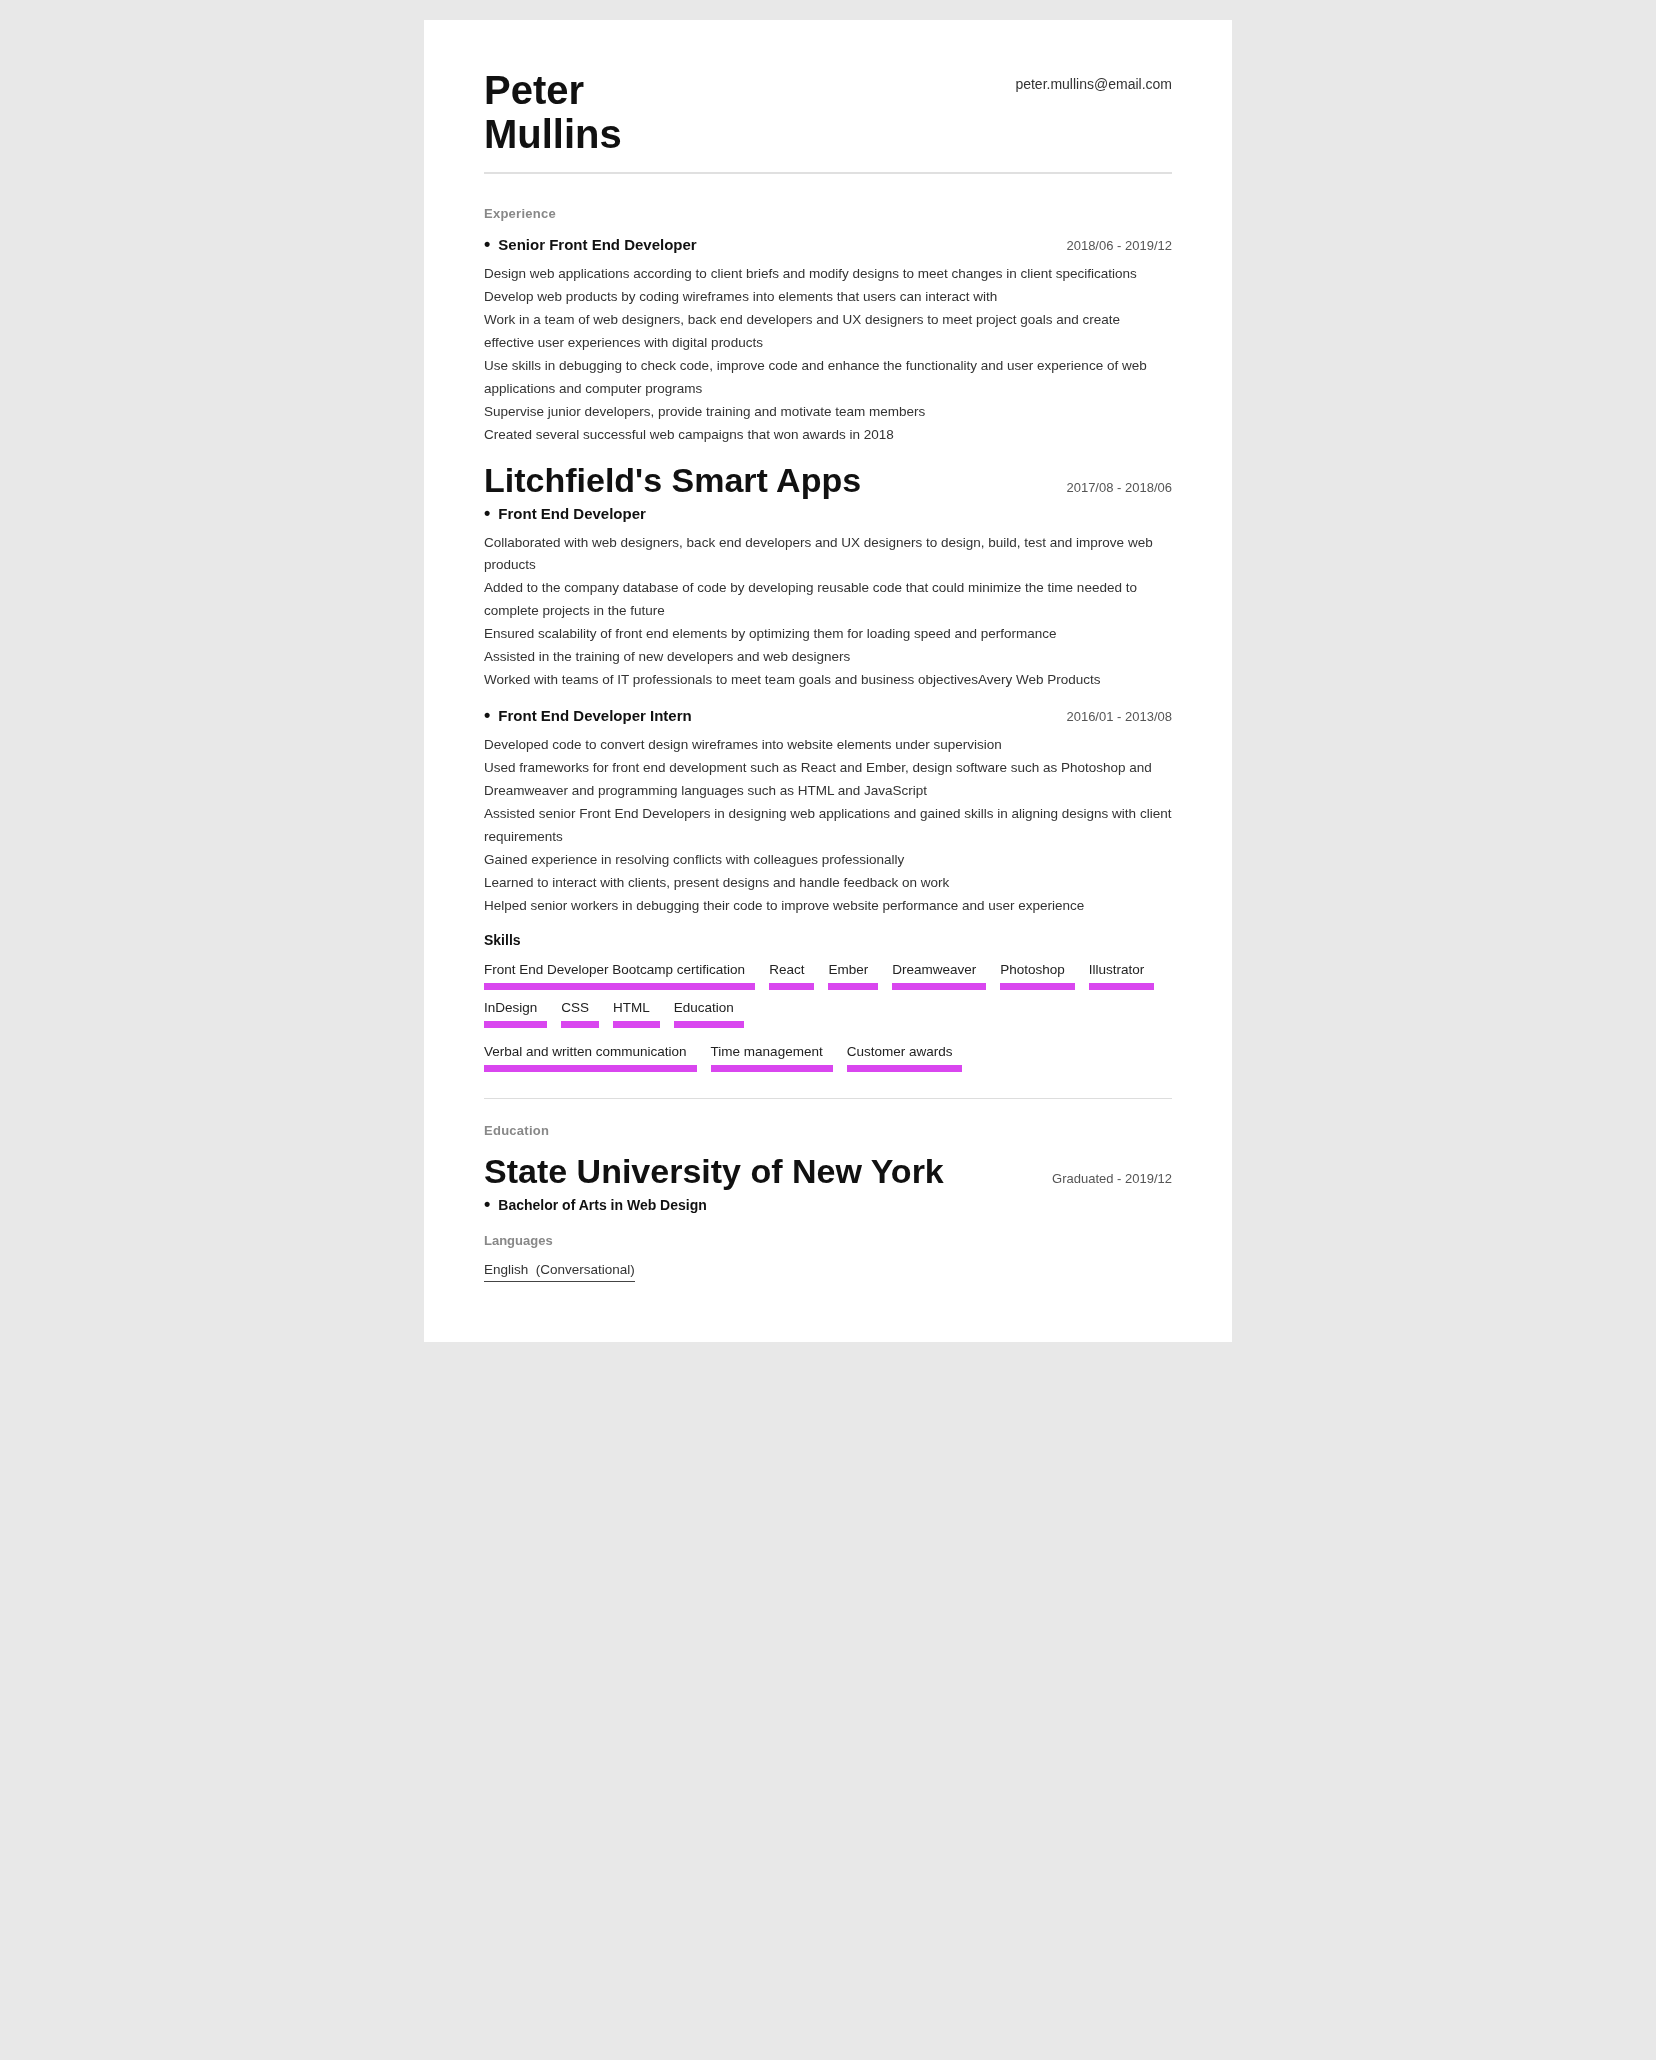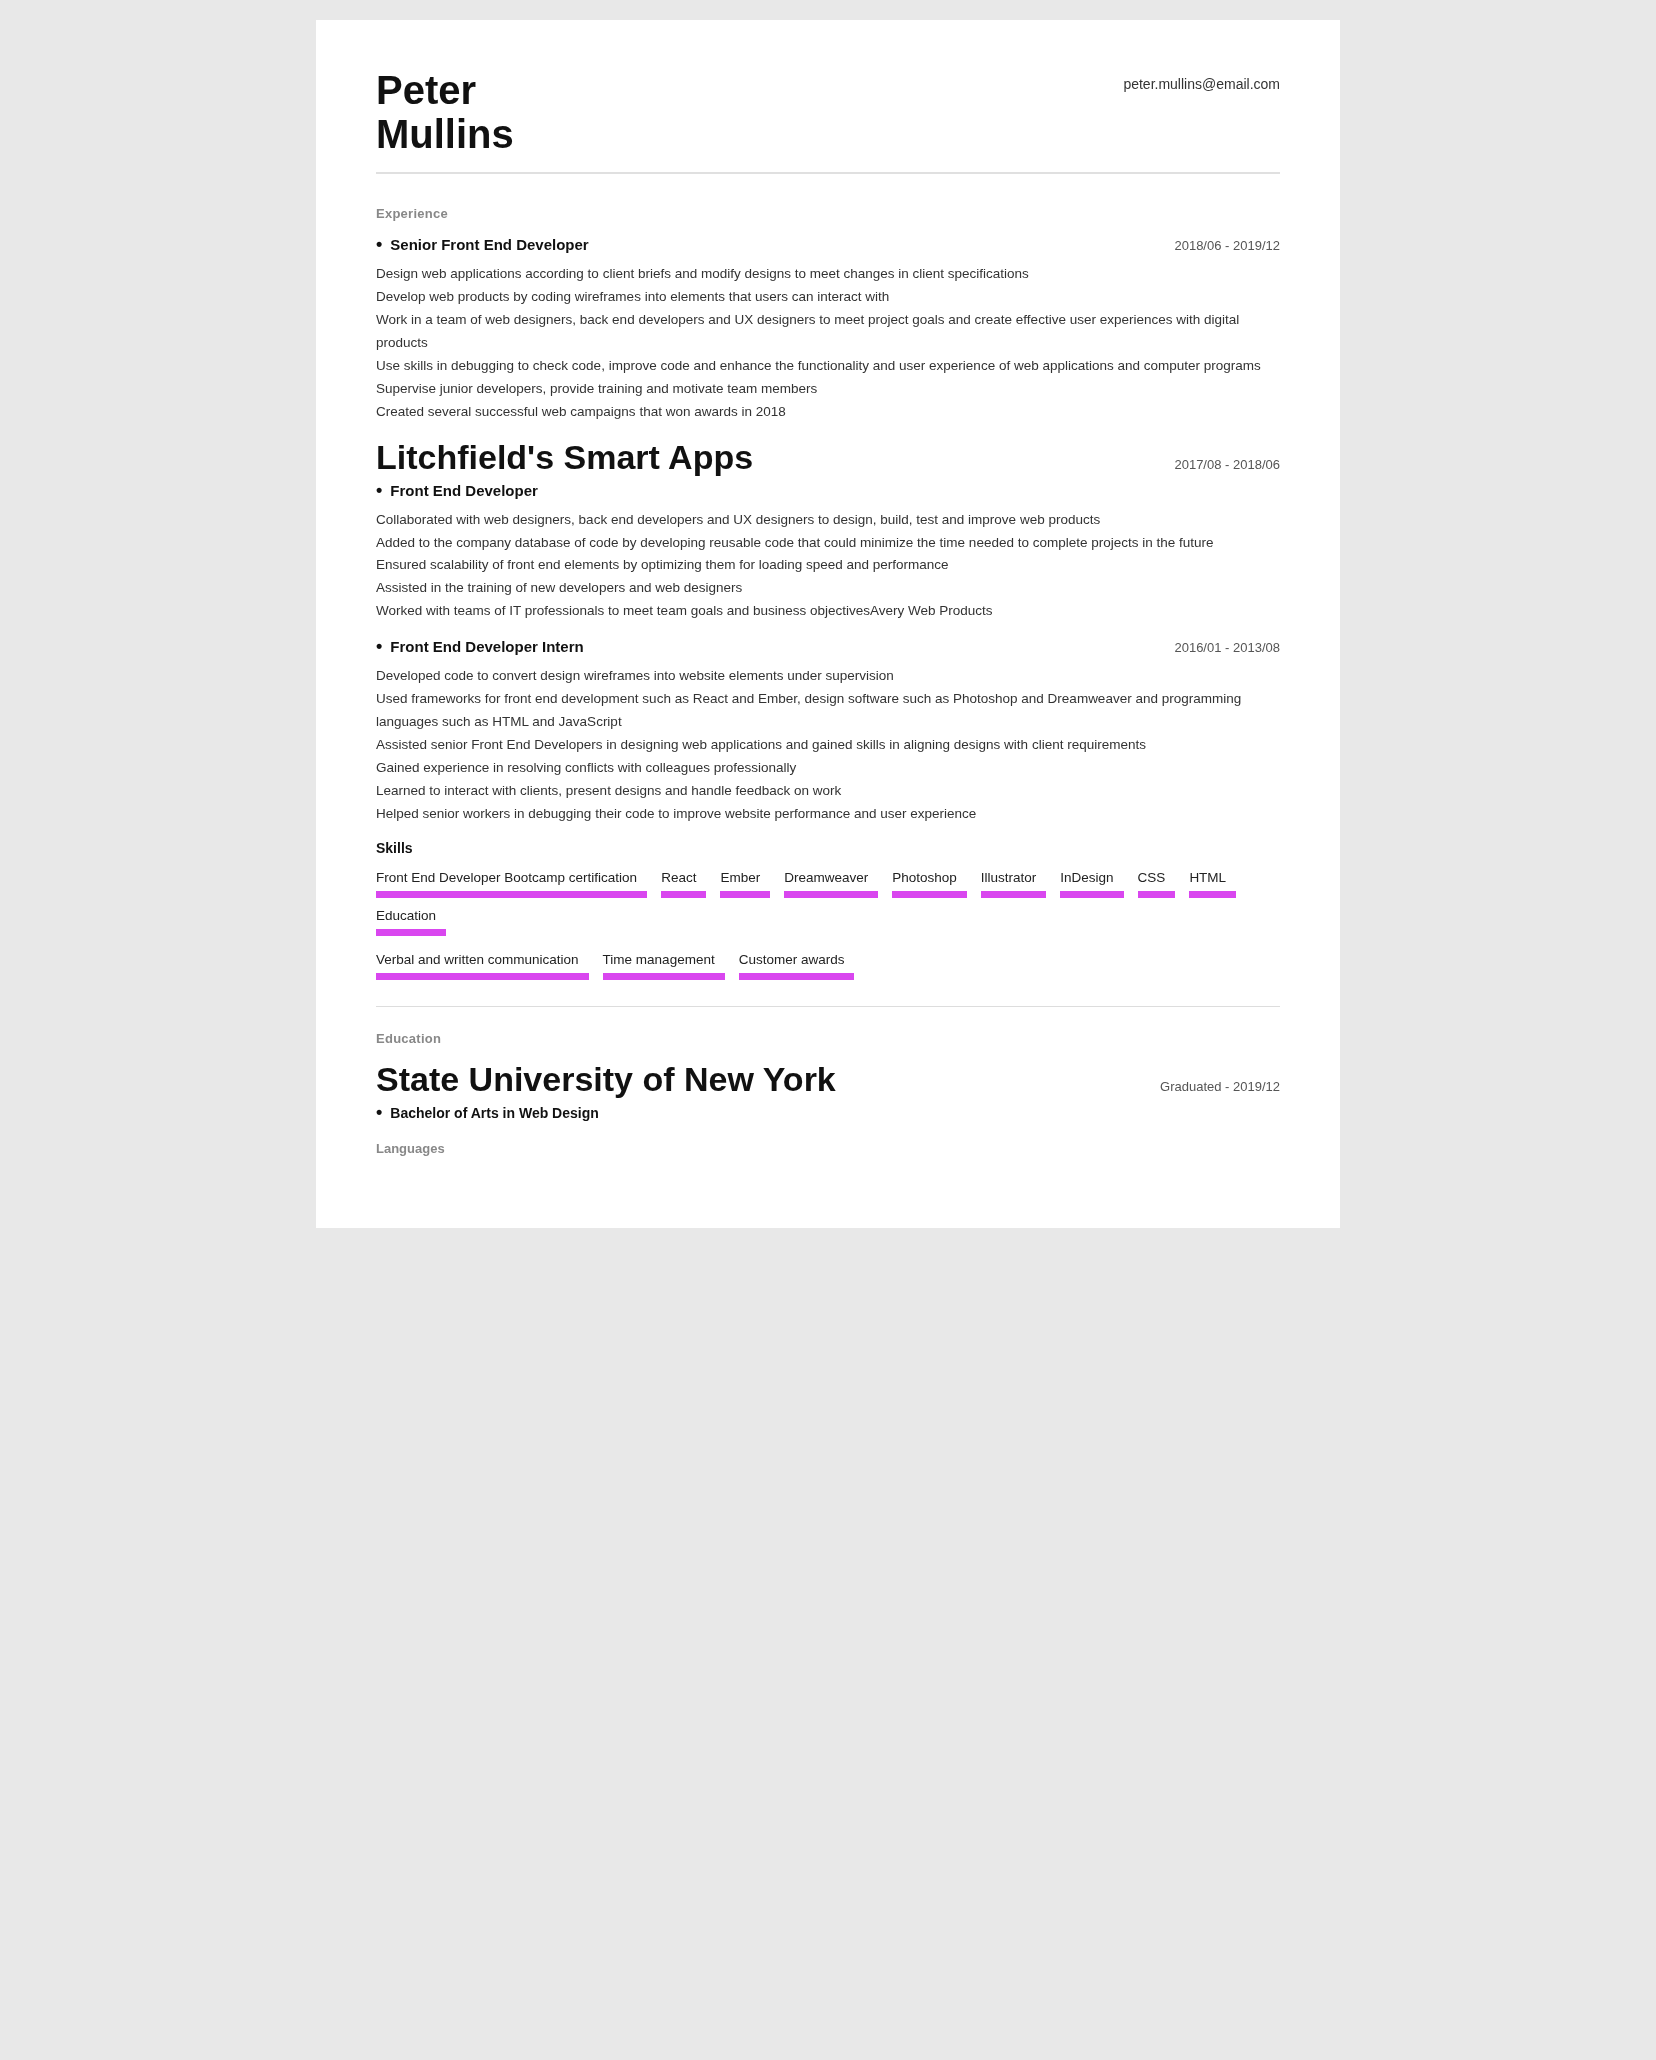--- a/index.html
+++ b/index.html
@@ -7,21 +7,21 @@
       background: #e8e8e8;
       display: flex;
       justify-content: center;
       align-items: flex-start;
       min-height: 100vh;
       font-family: Arial, Helvetica, sans-serif;
       padding: 20px;
     }
     .resume-page {
       background: #ffffff;
-      width: 1024px;
+      width: 808px;
       min-height: 1200px;
       padding: 48px 60px 60px 60px;
       position: relative;
     }
     .header {
       display: flex;
       justify-content: space-between;
       align-items: flex-start;
       margin-bottom: 32px;
       padding-bottom: 16px;
@@ -259,15 +259,20 @@
     <div class="degree-entry">
       <div class="job-title-bullet" style="margin-bottom:10px; margin-top:4px;">
         <span class="bullet">•</span>
         <span class="degree-title">Bachelor of Arts in Web Design</span>
       </div>
     </div>
   </div>
 
   <div>
     <div class="languages-label">Languages</div>
+    <div>
+      <span class="language-item">
+        <span>English</span>&nbsp;&nbsp;<span>(Conversational)</span>
+      </span>
+    </div>
   </div>
 
 </div>
 
 </body></html>

